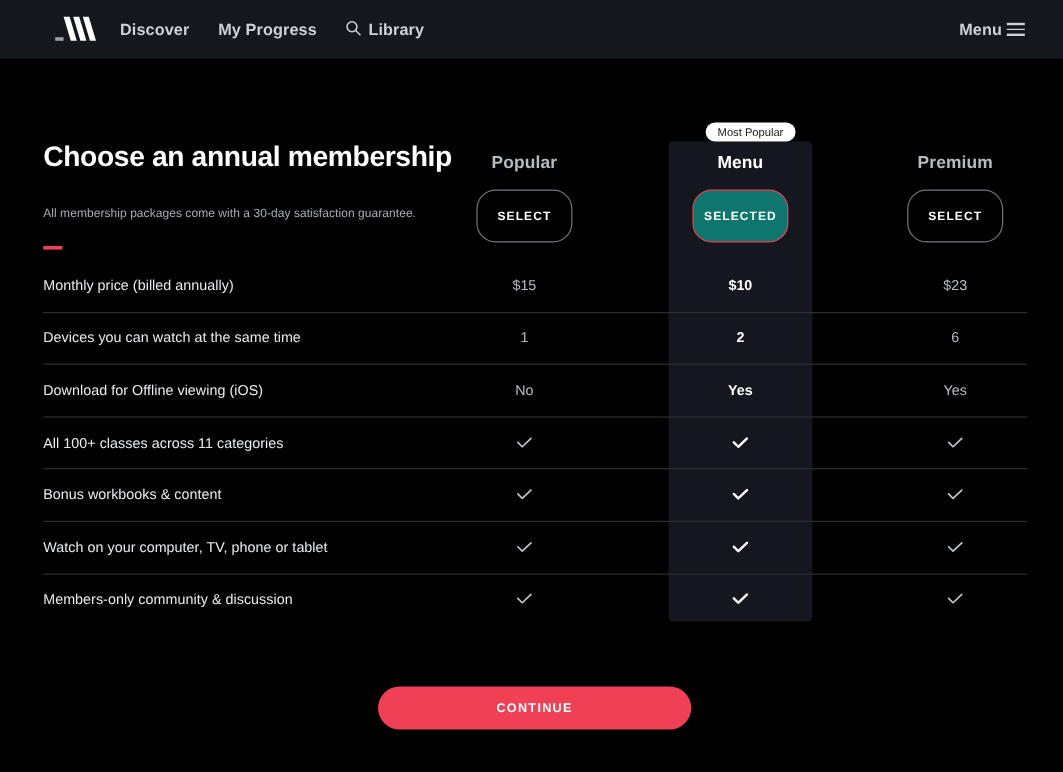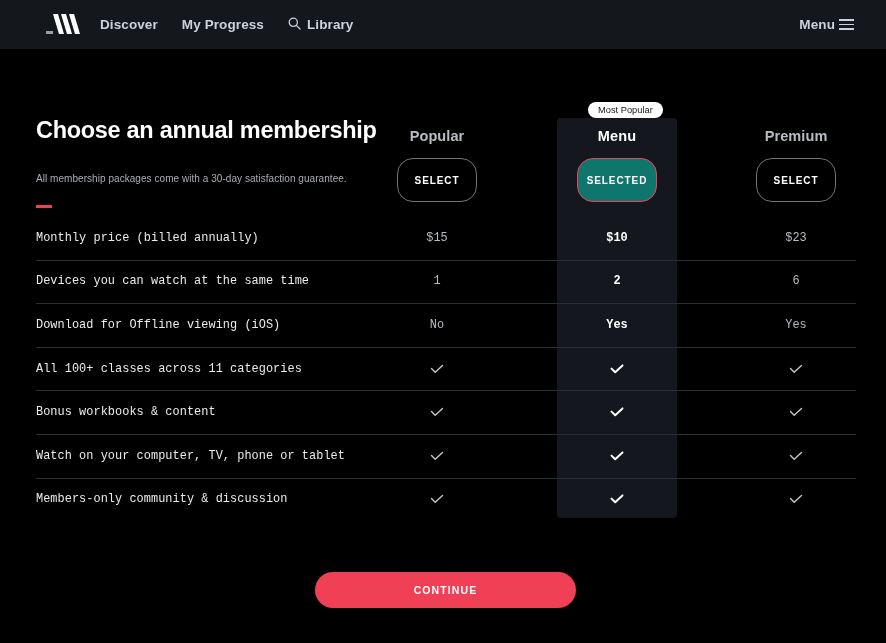--- a/index.html
+++ b/index.html
@@ -196,21 +196,20 @@
     white-space: nowrap;
   }
 
   
   .table {
     position: absolute;
     left: 0;
     top: 216px;
     width: 886px;
     z-index: 5;
-    font-family: Liberation Mono, monospace;
   }
   .trow {
     position: relative;
     height: 43.6px;
     display: flex;
     align-items: center;
   }
   .trow + .trow::before {
     content: "";
     position: absolute;

